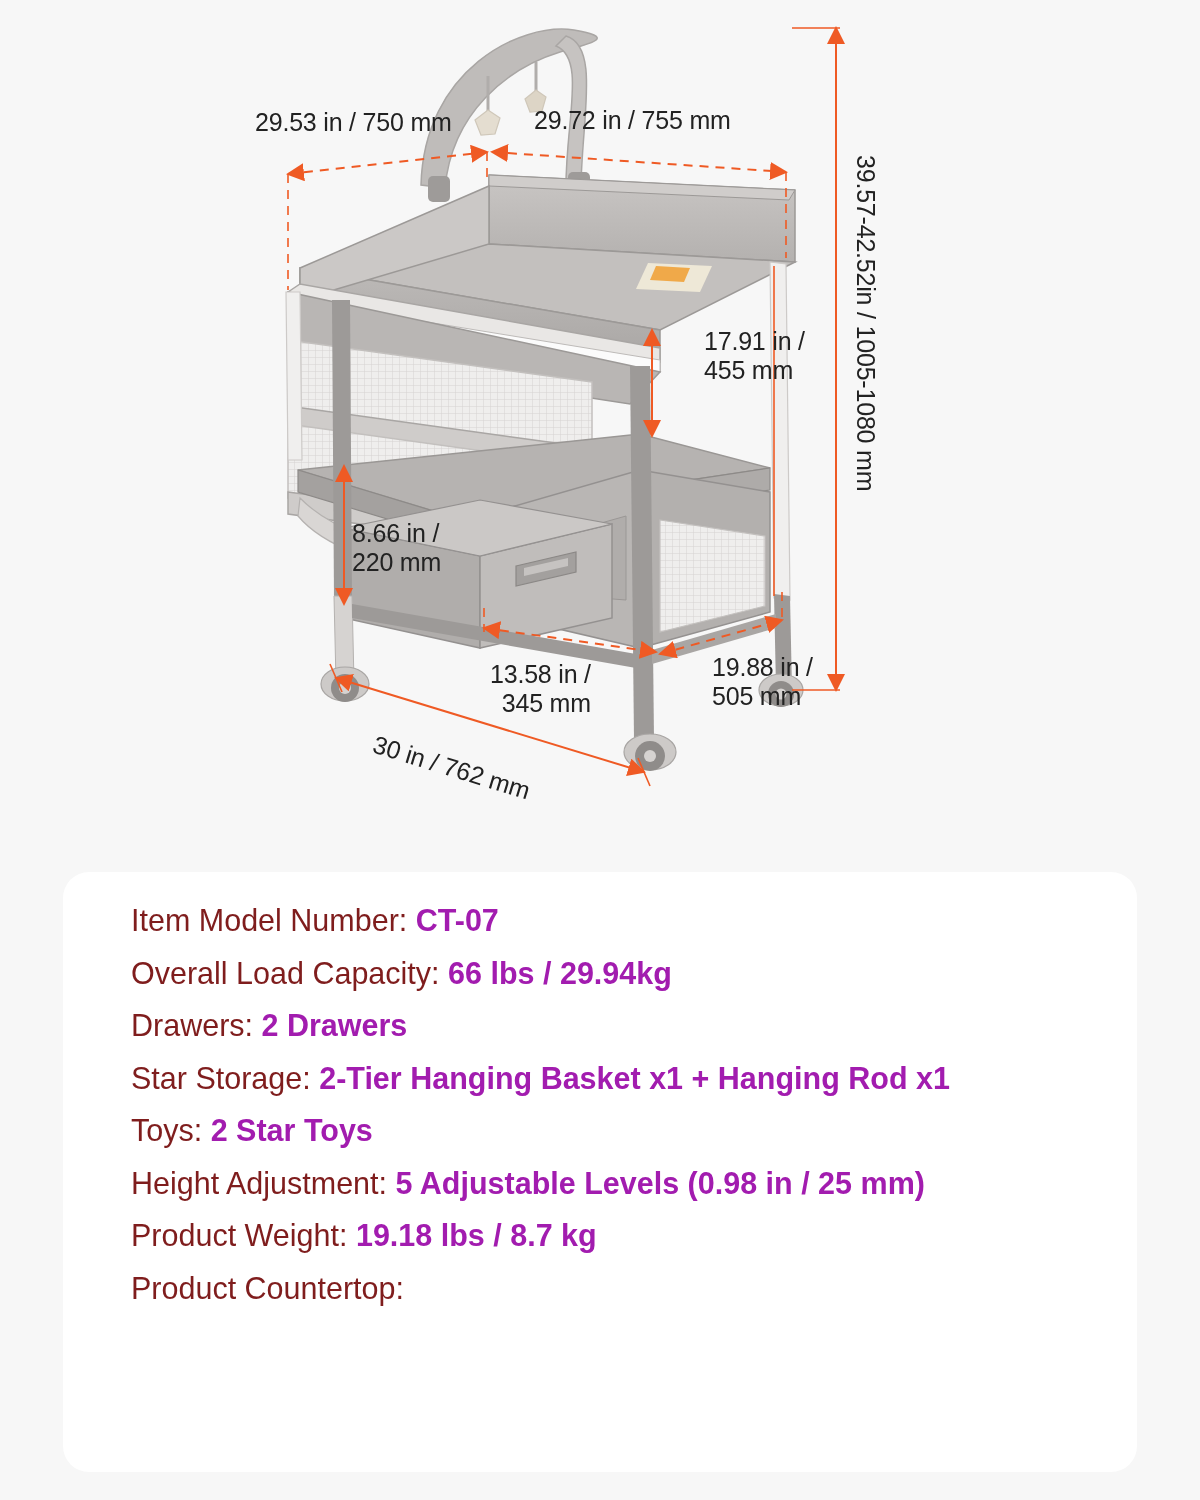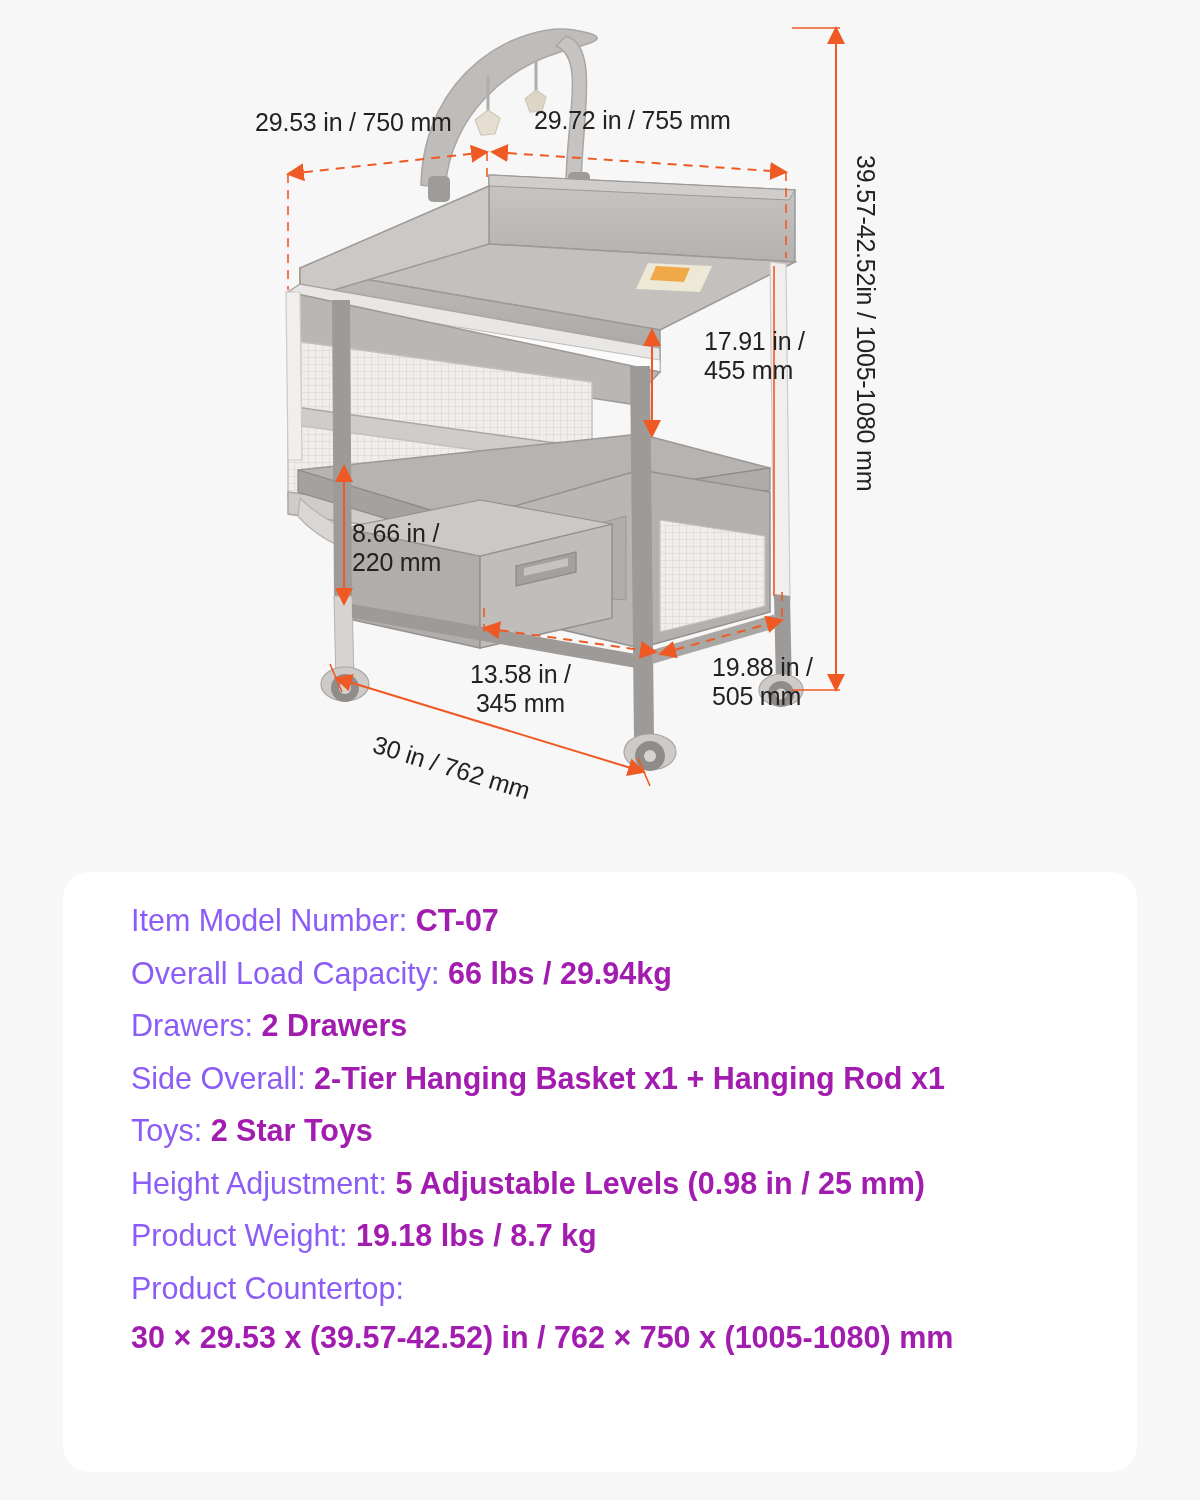--- a/index.html
+++ b/index.html
@@ -58,21 +58,21 @@
     right: 30px;
   }
   .spec-row {
     font-size: 30.5px;
     line-height: 1.0;
     color: #231f20;
     margin-bottom: 22px;
     white-space: normal;
   }
   .spec-key {
-    color: #8b5cf6;
+    color: #7f1d1d;
   }
   .spec-val {
     color: #a21caf;
     font-weight: bold;
   }
   .spec-row.stacked .spec-val {
     display: block;
     margin-top: 19px;
   }
 </style>
@@ -227,21 +227,21 @@
   <div class="dim-label" style="left:534px; top:106px;">29.72 in / 755 mm</div>
 
   <div class="dim-label rot" style="left:880px; top:155px; transform:rotate(90deg);">39.57-42.52in / 1005-1080 mm</div>
 
   <div class="dim-label" style="left:668px; top:327px;margin-left:36px;">17.91 in /
 455 mm</div>
 
   <div class="dim-label" style="left:352px; top:519px;">8.66 in /
 220 mm</div>
 
-  <div class="dim-label" style="left:470px; top:660px; text-align:center;">13.58 in /
+  <div class="dim-label" style="left:490px; top:660px; text-align:right;">13.58 in /
 345 mm</div>
 
   <div class="dim-label" style="left:712px; top:653px;">19.88 in /
 505 mm</div>
 
   <div class="dim-label rot" style="left:378px; top:730px; transform:rotate(17deg);">30 in / 762 mm</div>
 </div>
 
 <div id="spec-card">
   <div id="spec-list">
@@ -253,33 +253,33 @@
 
     <div class="spec-row">
       <span class="spec-key">Overall Load Capacity: </span><span class="spec-val">66 lbs / 29.94kg</span>
     </div>
 
     <div class="spec-row">
       <span class="spec-key">Drawers: </span><span class="spec-val">2 Drawers</span>
     </div>
 
     <div class="spec-row">
-      <span class="spec-key">Side Overall: </span><span class="spec-val">2-Tier Hanging Basket x1 + Hanging Rod x1</span>
+      <span class="spec-key">Star Storage: </span><span class="spec-val">2-Tier Hanging Basket x1 + Hanging Rod x1</span>
     </div>
 
     <div class="spec-row">
       <span class="spec-key">Toys: </span><span class="spec-val">2 Star Toys</span>
     </div>
 
     <div class="spec-row">
       <span class="spec-key">Height Adjustment: </span><span class="spec-val">5 Adjustable Levels (0.98 in / 25 mm)</span>
     </div>
 
     <div class="spec-row">
       <span class="spec-key">Product Weight: </span><span class="spec-val">19.18 lbs / 8.7 kg</span>
     </div>
 
     <div class="spec-row stacked">
-      <span class="spec-key">Product Countertop:</span><span class="spec-val">30 × 29.53 x (39.57-42.52) in / 762 × 750 x (1005-1080) mm</span>
+      <span class="spec-key">Product Countertop:</span>
     </div>
 
   </div>
 </div>
 
 </body></html>

